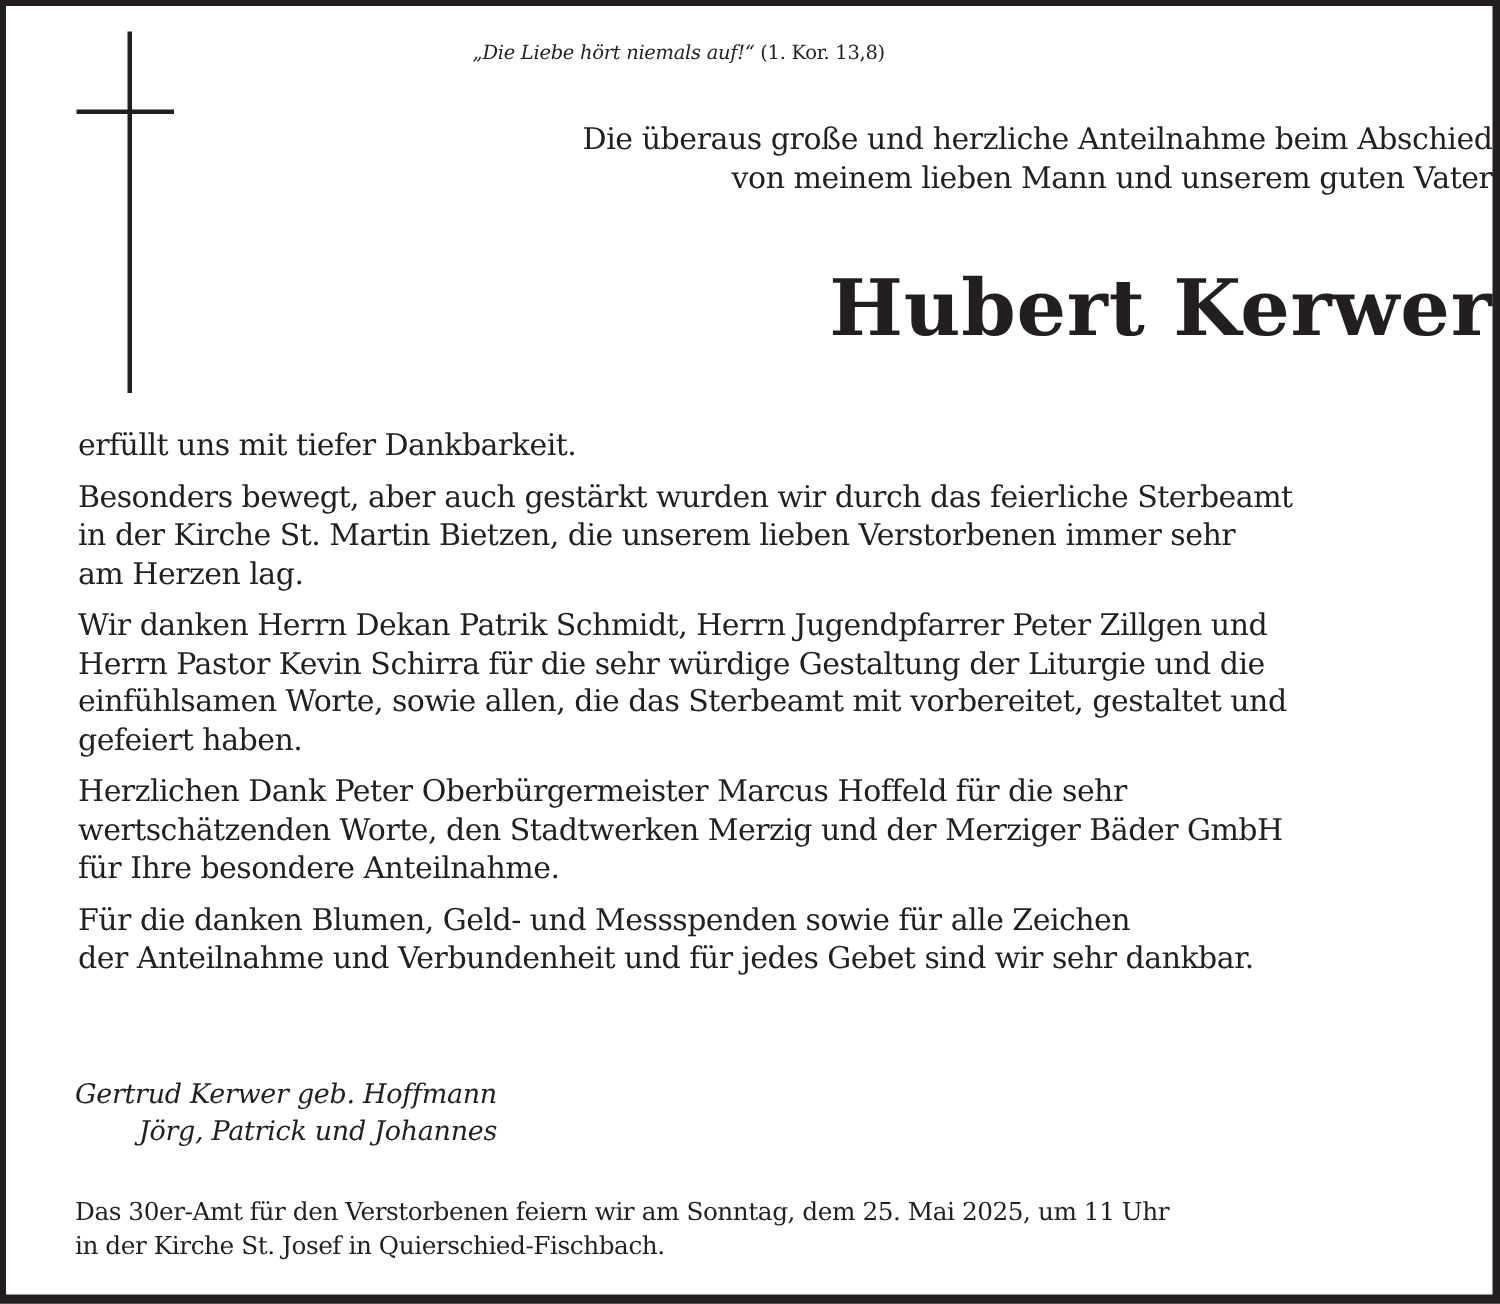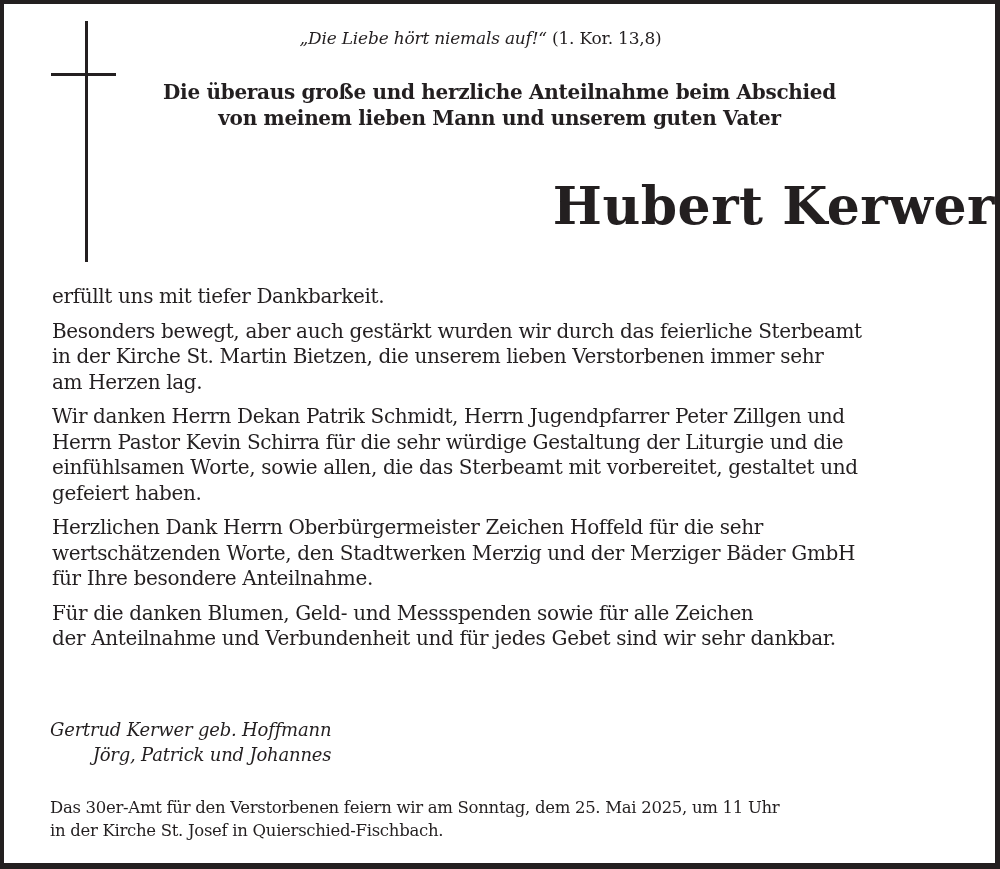--- a/index.html
+++ b/index.html
@@ -38,35 +38,33 @@
       width: 65px;
       height: 3px;
       background: #231f20;
     }
     .quote {
       position: absolute;
       left: 0;
       top: 24px;
       width: 897px;
       text-align: center;
-      font-size: 17px;
+      font-size: 13px;
       letter-spacing: -0.2px;
-      margin-left: 28px;
     }
     .quote .q-text { font-style: italic; }
     .intro {
       position: absolute;
       left: 0;
       top: 75px;
       width: 991px;
-      text-align: center;
+      text-align: right;
       font-size: 20px;
       line-height: 26px;
       letter-spacing: -0.3px;
-      font-weight: bold;
     }
     .name {
       position: absolute;
       left: 0;
       top: 170px;
       width: 991px;
       text-align: right;
       font-size: 52px;
       font-weight: bold;
       letter-spacing: 0.5px;
@@ -137,21 +135,21 @@
       <span class="line">in der Kirche St. Martin Bietzen, die unserem lieben Verstorbenen immer sehr</span>
       <span class="line">am Herzen lag.</span>
     </p>
     <p>
       <span class="line">Wir danken Herrn Dekan Patrik Schmidt, Herrn Jugendpfarrer Peter Zillgen und</span>
       <span class="line">Herrn Pastor Kevin Schirra für die sehr würdige Gestaltung der Liturgie und die</span>
       <span class="line">einfühlsamen Worte, sowie allen, die das Sterbeamt mit vorbereitet, gestaltet und</span>
       <span class="line">gefeiert haben.</span>
     </p>
     <p>
-      <span class="line">Herzlichen Dank Herrn Oberbürgermeister Zeichen Hoffeld für die sehr</span>
+      <span class="line">Herzlichen Dank Peter Oberbürgermeister Marcus Hoffeld für die sehr</span>
       <span class="line">wertschätzenden Worte, den Stadtwerken Merzig und der Merziger Bäder GmbH</span>
       <span class="line">für Ihre besondere Anteilnahme.</span>
     </p>
     <p>
       <span class="line">Für die danken Blumen, Geld- und Messspenden sowie für alle Zeichen</span>
       <span class="line">der Anteilnahme und Verbundenheit und für jedes Gebet sind wir sehr dankbar.</span>
     </p>
   </div>
 
   <div class="signature">

